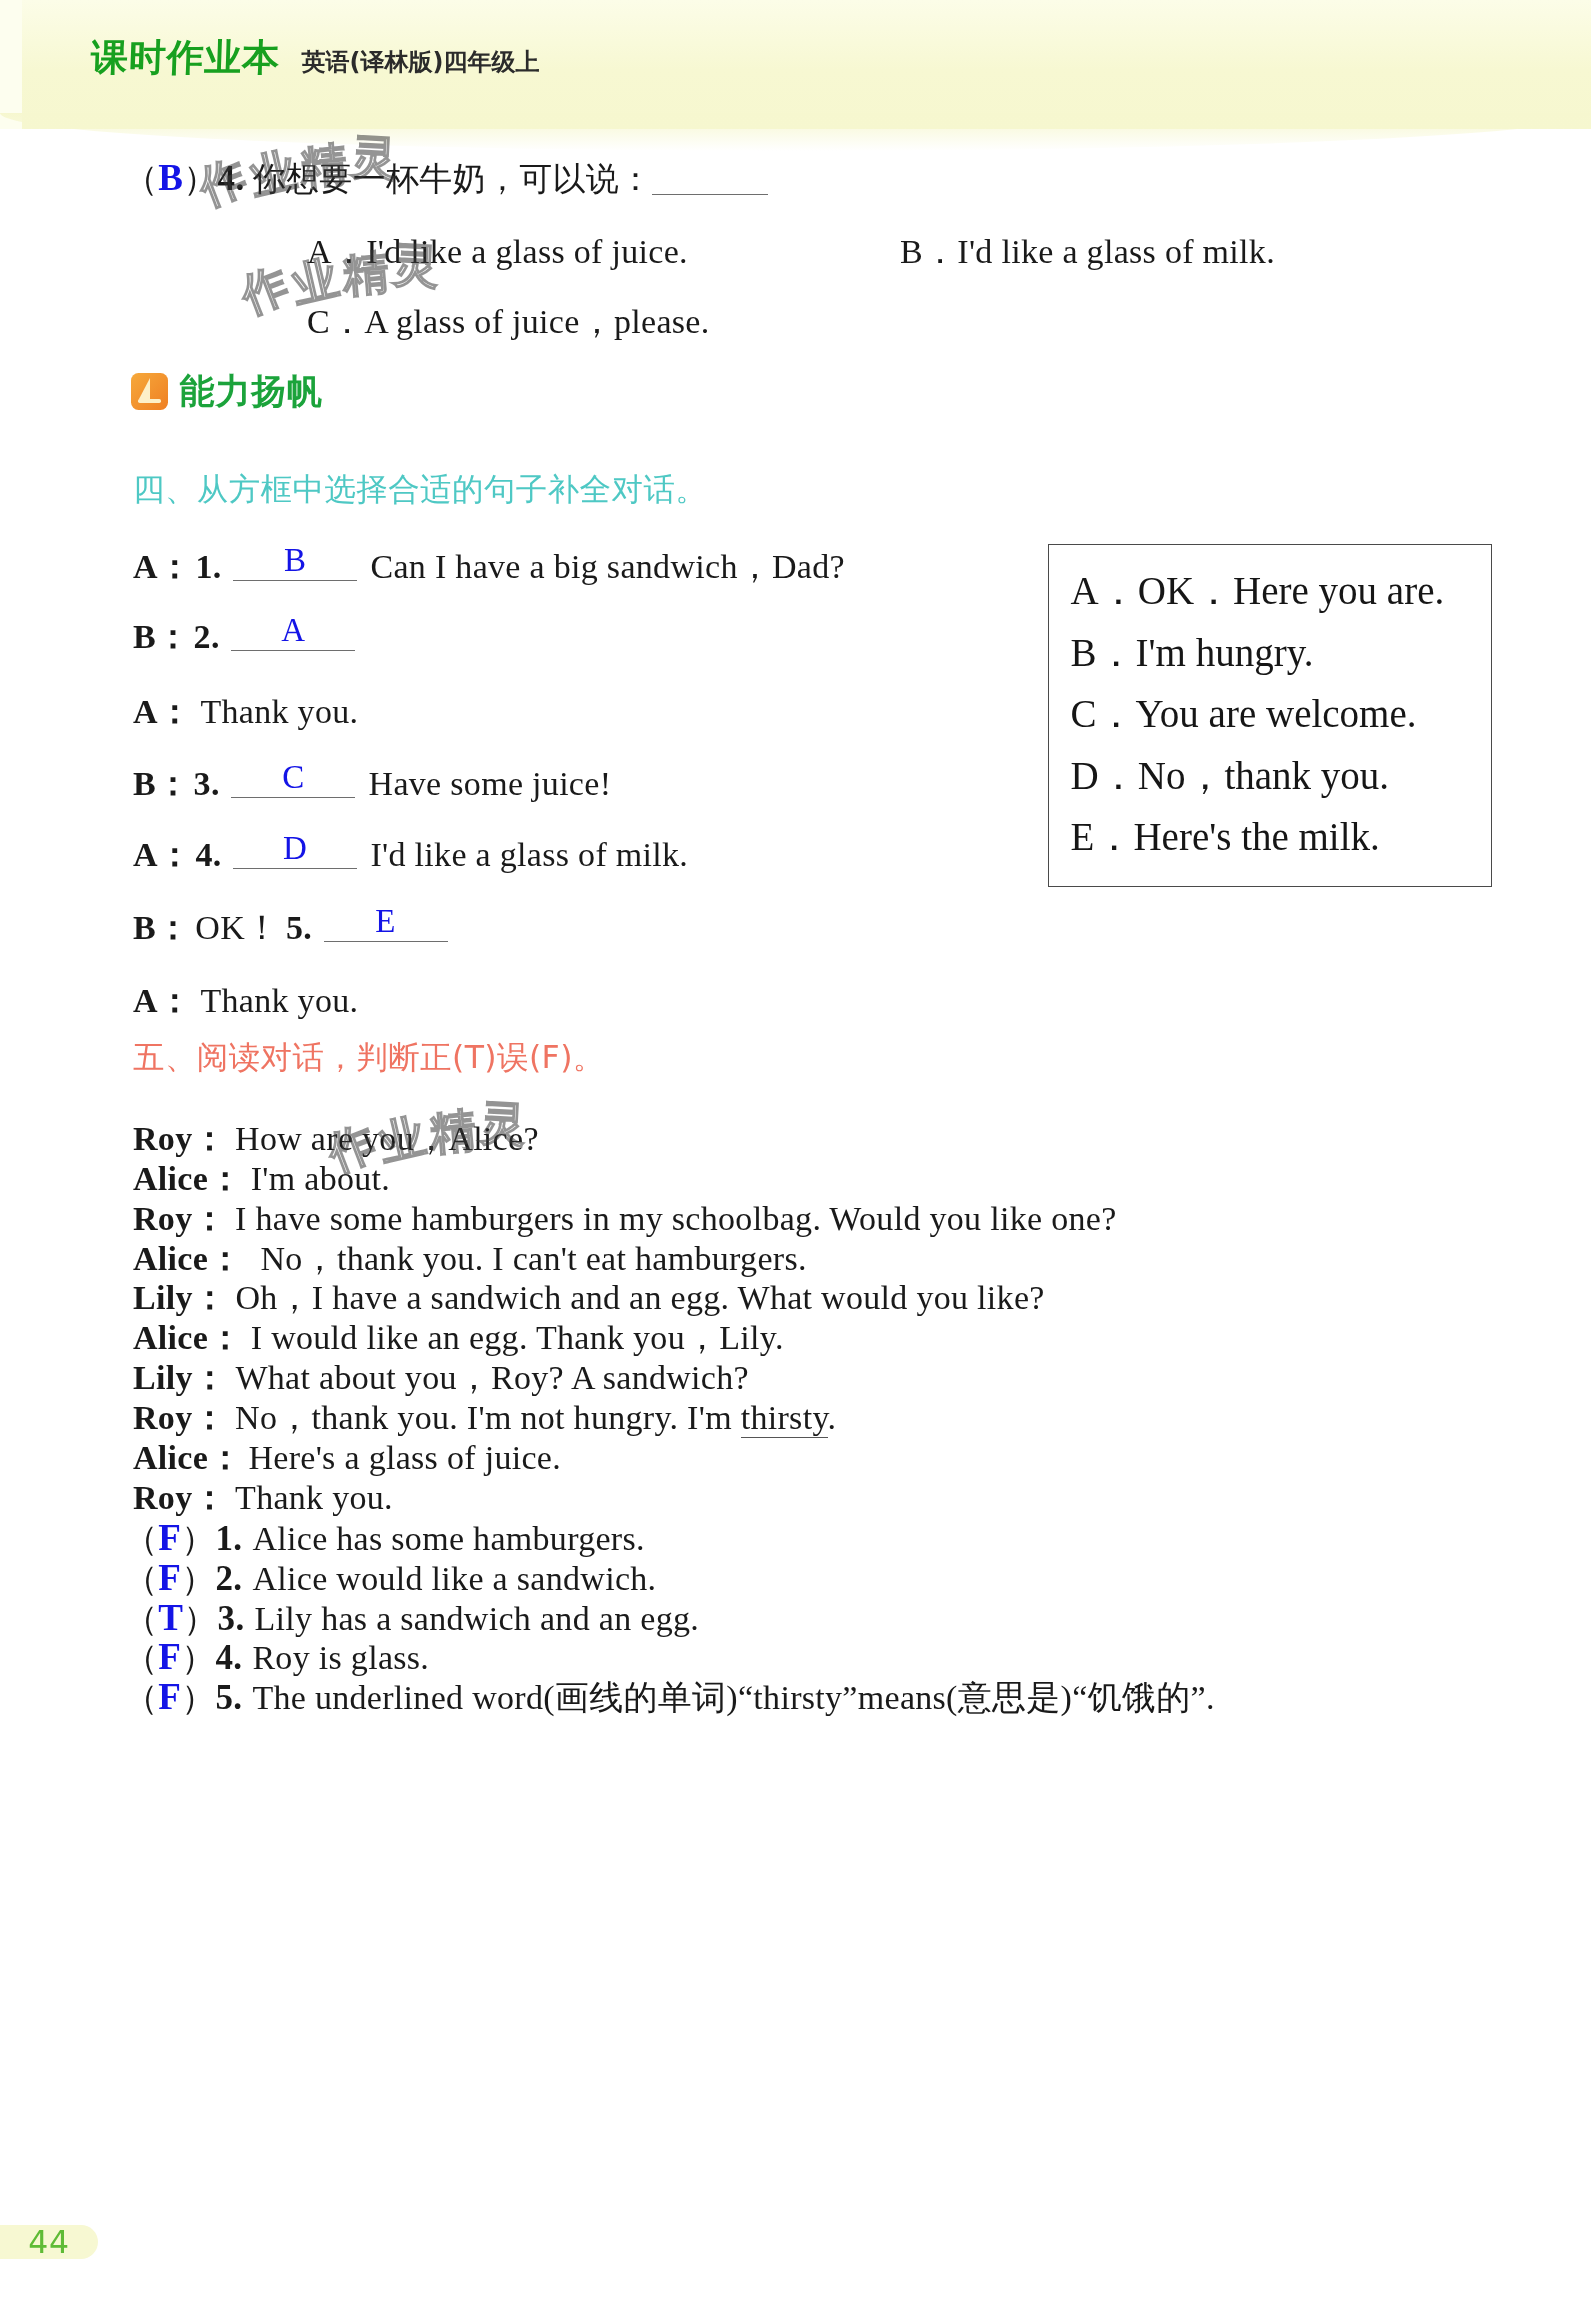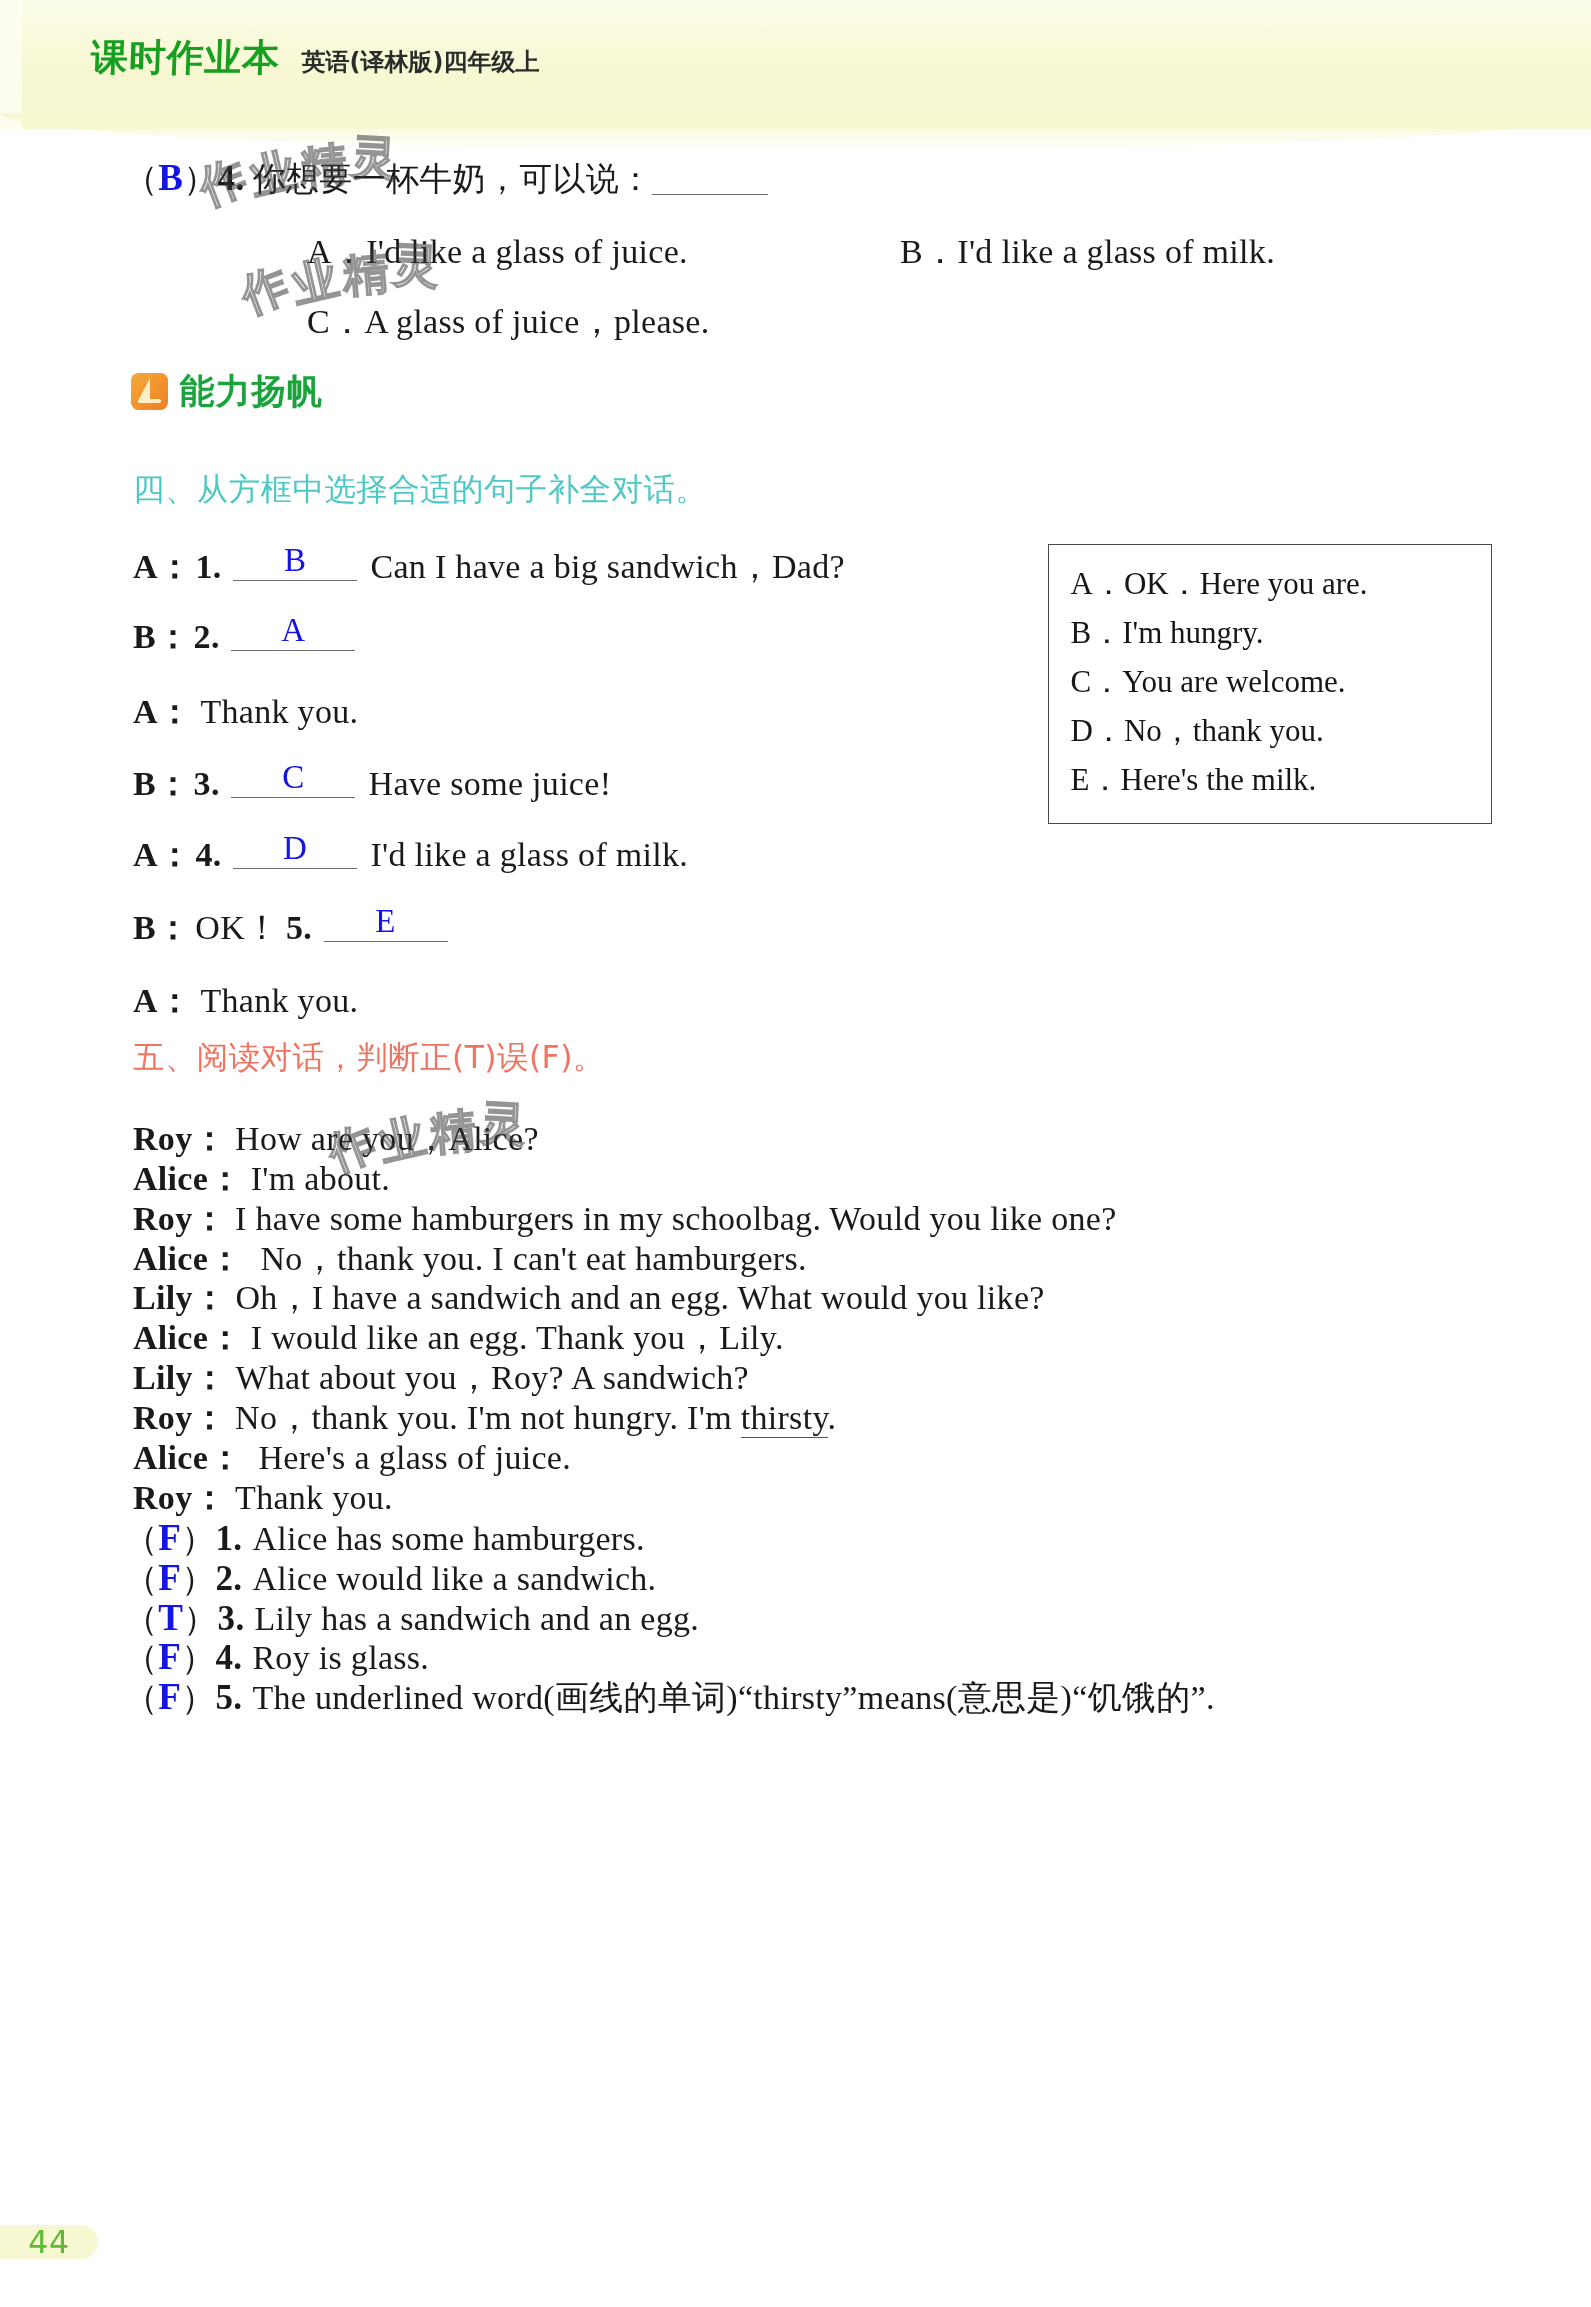--- a/index.html
+++ b/index.html
@@ -193,21 +193,21 @@
   
   .opt-box {
     position: absolute;
     border: 1.7px solid #4a4a4a;
     background: #ffffff;
     padding: 15px 21.6px 18px 21.6px;
     box-sizing: border-box;
   }
   .opt-line {
     font-family: "Liberation Serif", serif;
-    font-size: 31px;
+    font-size: 39px;
     color: #161616;
     white-space: nowrap;
     line-height: 1.58;
   }
 
   
   .uline { border-bottom: 1.7px solid #555; padding-bottom: 0.8px; }
 
   
   .page-badge {
@@ -330,21 +330,21 @@
     <div class="row eng" style="left:133px; top:1186px;">
       <span class="bold">Alice：</span><span style="margin-left:8.3px;">I would like an egg.  Thank you，Lily.</span>
     </div>
     <div class="row eng" style="left:133px; top:1226px;">
       <span class="bold">Lily：</span><span style="margin-left:8.3px;">What about you，Roy? A sandwich?</span>
     </div>
     <div class="row eng" style="left:133px; top:1266px;">
       <span class="bold">Roy：</span><span style="margin-left:8.3px;">No，thank you.  I'm not hungry.  I'm </span><span class="uline">thirsty</span><span>.</span>
     </div>
     <div class="row eng" style="left:133px; top:1306px;">
-      <span class="bold">Alice：</span><span style="margin-left:16px;font-family:Liberation Serif, serif;">Here's a glass of juice.</span>
+      <span class="bold">Alice：</span><span style="margin-left:6px;font-family:Liberation Serif, serif;">Here's a glass of juice.</span>
     </div>
     <div class="row eng" style="left:133px; top:1346px;">
       <span class="bold">Roy：</span><span style="margin-left:8.3px;">Thank you.</span>
     </div>
 
     <div class="row eng" style="left:124px; top:1387px;">
       <span class="paren-group"><span>（</span><span class="ans bold" style="font-size:37px;">F</span><span>）</span></span><span class="bold" style="font-size:35px;">1.</span><span style="margin-left:10px;">Alice has some hamburgers.</span>
     </div>
     <div class="row eng" style="left:124px; top:1427px;">
       <span class="paren-group"><span>（</span><span class="ans bold" style="font-size:37px;">F</span><span>）</span></span><span class="bold" style="font-size:35px;">2.</span><span style="margin-left:10px;">Alice would like a sandwich.</span>

